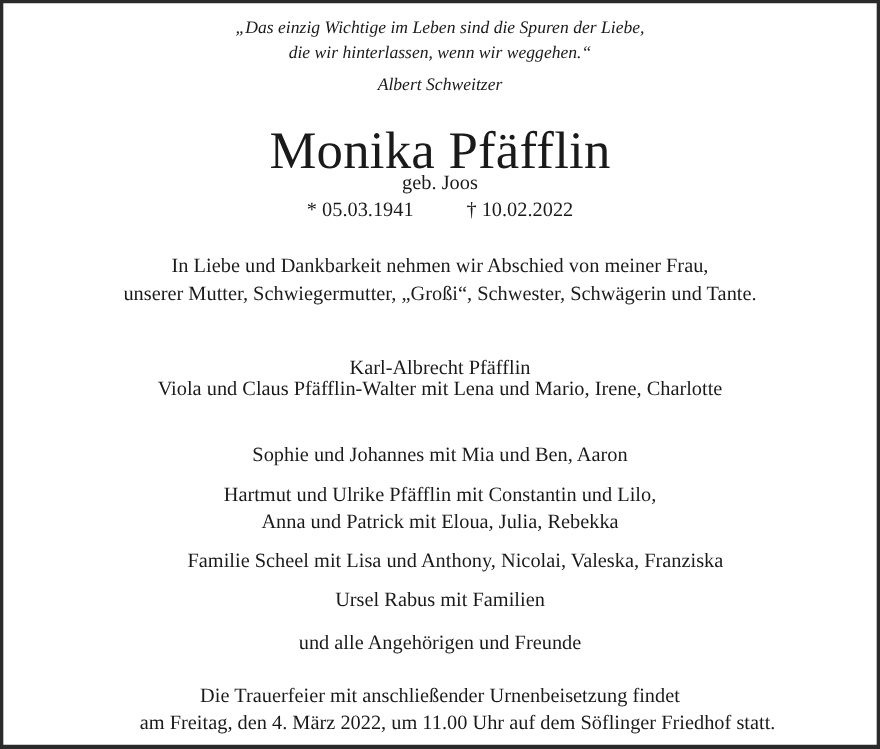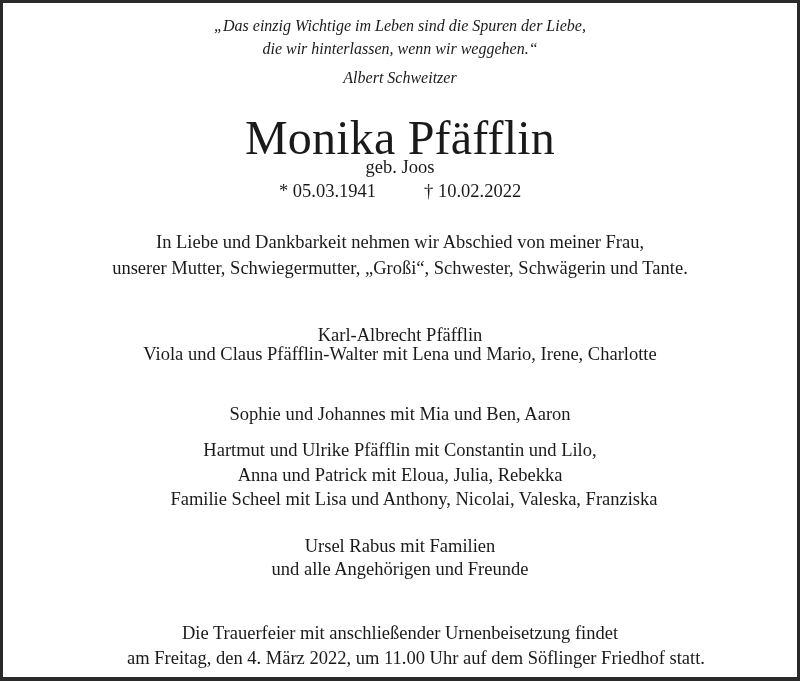--- a/index.html
+++ b/index.html
@@ -40,20 +40,20 @@
   </div>
 
   <div class="line txt" style="top:229px;text-align:center;">In Liebe und Dankbarkeit nehmen wir Abschied von meiner Frau,</div>
   <div class="line txt" style="top:255px;">unserer Mutter, Schwiegermutter, „Großi“, Schwester, Schwägerin und Tante.</div>
 
   <div class="line txt" style="top:288px;margin-top:34px;">Karl-Albrecht Pfäfflin</div>
   <div class="line txt" style="top:341px;">Viola und Claus Pfäfflin-Walter mit Lena und Mario, Irene, Charlotte</div>
   <div class="line txt" style="top:401px;">Sophie und Johannes mit Mia und Ben, Aaron</div>
   <div class="line txt" style="top:437px;">Hartmut und Ulrike Pfäfflin mit Constantin und Lilo,</div>
   <div class="line txt" style="top:462px;">Anna und Patrick mit Eloua, Julia, Rebekka</div>
-  <div class="line txt" style="top:486px;padding-left:28px;">Familie Scheel mit Lisa und Anthony, Nicolai, Valeska, Franziska</div>
+  <div class="line txt" style="top:497px;padding-left:28px;">Familie Scheel mit Lisa und Anthony, Nicolai, Valeska, Franziska</div>
   <div class="line txt" style="top:533px;">Ursel Rabus mit Familien</div>
-  <div class="line txt" style="top:556px;">und alle Angehörigen und Freunde</div>
+  <div class="line txt" style="top:572px;">und alle Angehörigen und Freunde</div>
 
   <div class="line txt" style="top:620px;">Die Trauerfeier mit anschließender Urnenbeisetzung findet</div>
   <div class="line txt" style="top:645px;margin-left:32px;">am Freitag, den 4. März 2022, um 11.00 Uhr auf dem Söflinger Friedhof statt.</div>
 
 </div>
 
 </body></html>

